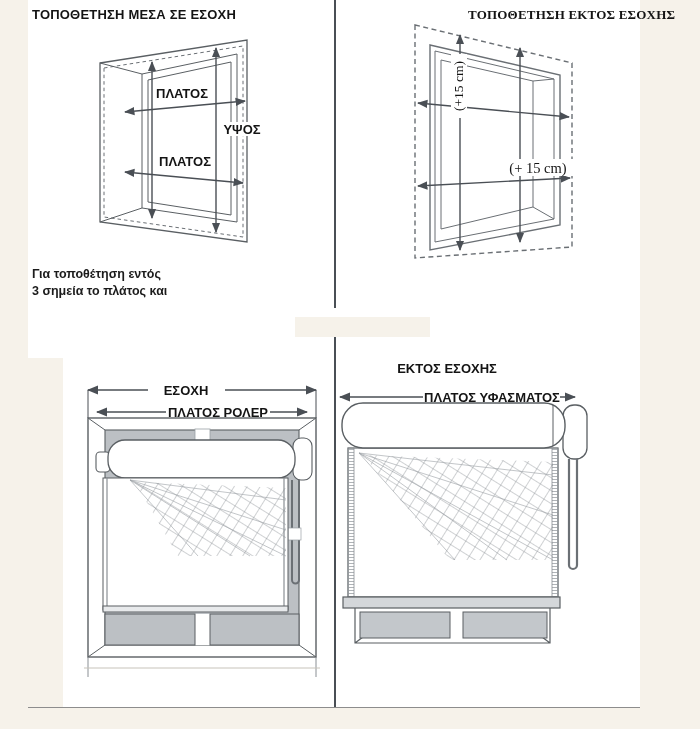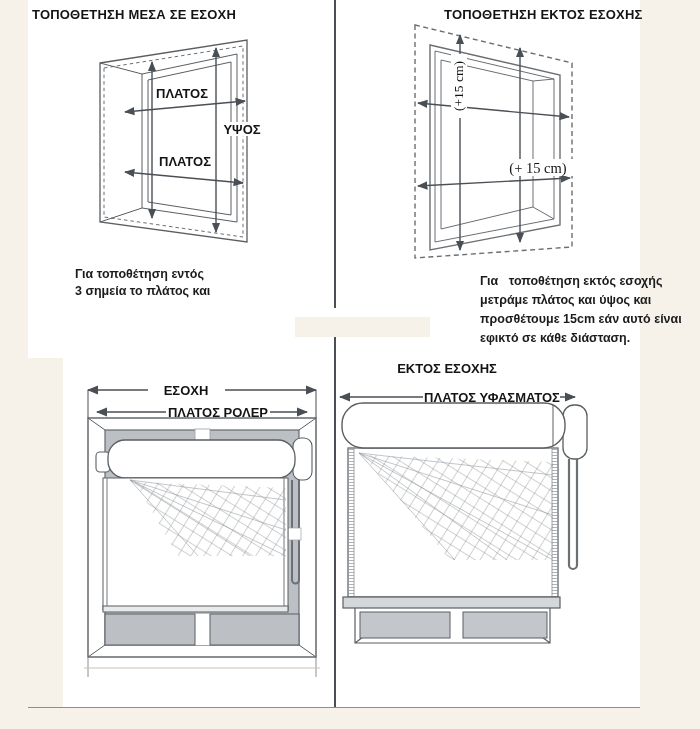--- a/index.html
+++ b/index.html
@@ -3,21 +3,21 @@
 <meta charset="utf-8">
 <style>
   html,body{margin:0;padding:0;}
   body{background:#f6f2ea;font-family:"Liberation Sans",sans-serif;}
   #stage{position:relative;width:700px;height:729px;background:#f6f2ea;overflow:hidden;}
   .panel{position:absolute;left:28px;top:0;width:612px;height:707px;background:#ffffff;border-bottom:1px solid #8d8d8d;}
   .patch{position:absolute;background:#f6f2ea;}
   .divider{position:absolute;left:334px;width:1.5px;background:#4a4f55;}
   .title{position:absolute;font-size:13px;font-weight:bold;color:#141414;letter-spacing:.2px;white-space:nowrap;text-align:right;}
   .cap{position:absolute;font-weight:bold;color:#1b1b1b;}
-  .cap div{white-space:nowrap;margin-left:43px;}
+  .cap div{white-space:nowrap;}
   .cap-left{left:32px;top:266px;font-size:12.5px;line-height:16.5px;}
   .cap-right{left:437px;top:272px;font-size:12.5px;line-height:19px;}
   .cap-bottom{left:355px;top:650px;font-size:13.5px;line-height:21.5px;}
   svg{position:absolute;overflow:visible;}
   svg text{fill:#141414;}
   .glabel{font-family:"Liberation Sans",sans-serif;font-weight:bold;font-size:13px;}
   .serif{font-family:"Liberation Serif",serif;font-weight:normal;}
 </style>
 </head>
 <body>
@@ -25,21 +25,21 @@
 <div id="stage">
 
   <div class="panel"></div>
   <div class="patch" style="left:28px;top:358px;width:35px;height:349px;"></div>
   <div class="patch" style="left:295px;top:317px;width:135px;height:20px;"></div>
 
   <div class="divider" style="top:0;height:308px;"></div>
   <div class="divider" style="top:337px;height:370px;"></div>
 
   <div class="title" style="left:32px;top:7px;">ΤΟΠΟΘΕΤΗΣΗ ΜΕΣΑ ΣΕ ΕΣΟΧΗ</div>
-  <div class="title" style="left:444px;top:7px;">ΤΟΠΟΘΕΤΗΣΗ ΕΚΤΟΣ ΕΣΟΧΗΣ</div>
+  <div class="title" style="left:468px;top:7px;font-family:Liberation Serif, serif;">ΤΟΠΟΘΕΤΗΣΗ ΕΚΤΟΣ ΕΣΟΧΗΣ</div>
 
   <svg style="left:85px;top:32px;" width="180" height="230" viewBox="0 0 180 230">
     <defs>
       <marker id="ah1" viewBox="0 0 10 10" refX="9" refY="5" markerWidth="7.5" markerHeight="7.5" orient="auto-start-reverse">
         <path d="M0,1 L10,5 L0,9 z" fill="#4a4f55"></path>
       </marker>
     </defs>
     <g stroke="#5a5f63" fill="none" stroke-width="1.3">
       <path d="M15,31 L162,8 L162,210 L15,190 Z"></path>
       <path d="M19,36 L158,14 L158,205 L19,185 Z" stroke-width="1" stroke-dasharray="3.5,3" stroke="#6a6f74"></path>
@@ -181,21 +181,15 @@
       <rect x="7" y="48" width="223" height="45" rx="21" fill="#ffffff" stroke="#5a5f63" stroke-width="1.4"></rect>
       <line x1="218" y1="50" x2="218" y2="91" stroke="#5a5f63" stroke-width="1"></line>
     </g>
   </svg>
 
   <div class="cap cap-left">
     <div>Για τοποθέτηση εντός</div>
     <div>3 σημεία το πλάτος και</div>
   </div>
 
-  <div class="cap cap-right">
-    <div>Για&nbsp;&nbsp; τοποθέτηση εκτός εσοχής</div>
-    <div>μετράμε πλάτος και ύψος και</div>
-    <div>προσθέτουμε 15cm εάν αυτό είναι</div>
-    <div>εφικτό σε κάθε διάσταση.</div>
-  </div>
 
 
 </div>
 
 </body></html>

